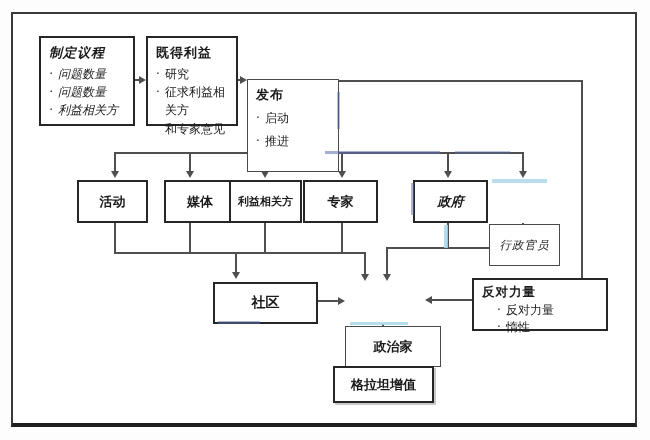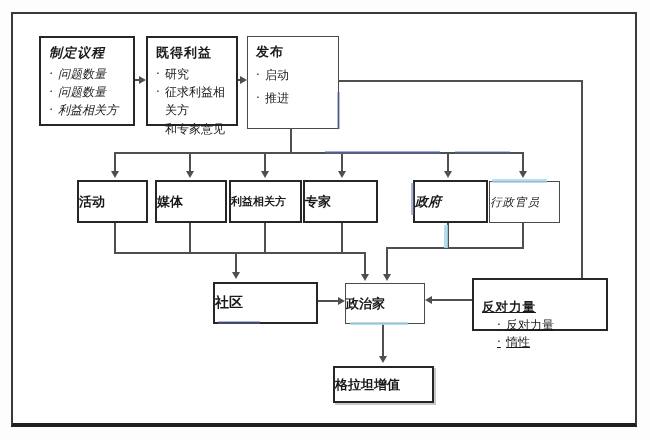--- a/index.html
+++ b/index.html
@@ -1,29 +1,29 @@
 <!DOCTYPE html>
 <html style="--line: #4f4f4f; --box_border: #262626; --frame_border: #3a3a3a; --background: #fdfdfd; --text: #1a1a1a; --artifact_blue: #5b6cb0; --artifact_cyan: #a7d7ea;"><head>
 <meta charset="utf-8">
 <style>
   html,body{margin:0;padding:0;background:#fff;}
   .canvas{position:relative;width:650px;height:440px;background:var(--background,#fdfdfd);
           font-family:"DejaVu Sans",sans-serif;color:var(--text,#1a1a1a);overflow:hidden;}
   .frame{position:absolute;left:11px;top:12px;width:626px;height:415px;box-sizing:border-box;
          border:2px solid var(--frame_border,#3a3a3a);border-bottom:4px solid #1f1f1f;background:#fff;}
   .node{position:absolute;box-sizing:border-box;background:#fff;border:2px solid var(--box_border,#262626);z-index:3;}
-  .thin{border-width:1px;border-color:#4a4a4a;}
-  .label-node{display:flex;align-items:center;font-weight:bold;font-size:13px;}
+  .thin{border-width:1px;border-color:#4a4a4a;margin-top:43px;}
+  .label-node{display:flex;align-items:center;justify-content:center;font-weight:bold;font-size:13px;}
   .text-node{padding:6px 3px 0 8px;font-size:12px;}
   .node-title{font-weight:bold;font-size:13px;margin-bottom:3px;letter-spacing:1px;}
   .bullet-row{display:flex;line-height:1.52;font-size:12px;}
   .dot{width:9px;flex:none;}
   .bullet-text{white-space:pre-line;}
   .pub .bullet-row{line-height:1.95;}
-  .opp{padding-top:19px;text-decoration:underline;}
+  .opp{padding-top:4px;}
   .opp .node-title{font-size:12.5px;margin-bottom:1px;}
   .opp .bullet-row{margin-left:15px;line-height:1.4;}
   .small-label{font-size:11px;letter-spacing:0;}
   .plain-label{font-weight:normal;font-size:11.5px;letter-spacing:1px;font-style:italic;}
   .hline,.vline{position:absolute;background:var(--line,#4f4f4f);z-index:1;}
   .hline{height:2px;}
   .vline{width:2px;}
   .ah{position:absolute;width:0;height:0;z-index:2;}
   .ah-down{border-left:4px solid transparent;border-right:4px solid transparent;border-top:7px solid var(--line,#4f4f4f);}
   .ah-right{border-top:4px solid transparent;border-bottom:4px solid transparent;border-left:7px solid var(--line,#4f4f4f);}
@@ -74,40 +74,40 @@
     </div>
     <div class="bullet-row">
       <span class="dot">·</span>
       <span class="bullet-text">推进</span>
     </div>
   </div>
 
   <div class="node label-node" style="left:77px;top:180px;width:71px;height:43px;">
     <span>活动</span>
   </div>
-  <div class="node label-node" style="left:155px;top:180px;width:72px;height:43px;">
+  <div class="node label-node" style="left:164px;top:180px;width:72px;height:43px;">
     <span>媒体</span>
   </div>
   <div class="node label-node small-label" style="left:229px;top:180px;width:73px;height:43px;">
     <span>利益相关方</span>
   </div>
   <div class="node label-node" style="left:303px;top:180px;width:75px;height:43px;">
     <span>专家</span>
   </div>
   <div class="node label-node" style="left:413px;top:180px;width:75px;height:43px;font-style:italic;">
     <span>政府</span>
   </div>
   <div class="node label-node thin plain-label" style="left:489px;top:181px;width:71px;height:42px;">
     <span>行政官员</span>
   </div>
 
   <div class="node label-node" style="left:213px;top:282px;width:105px;height:42px;font-size:14px;">
     <span>社区</span>
   </div>
-  <div class="node label-node thin" style="left:345px;top:283px;width:80px;height:41px;">
+  <div class="node label-node thin" style="left:345px;top:283px;width:96px;height:41px;">
     <span>政治家</span>
   </div>
   <div class="node text-node opp" style="left:472px;top:278px;width:136px;height:53px;">
     <div class="node-title">反对力量</div>
     <div class="bullet-row">
       <span class="dot">·</span>
       <span class="bullet-text">反对力量</span>
     </div>
     <div class="bullet-row">
       <span class="dot">·</span>

